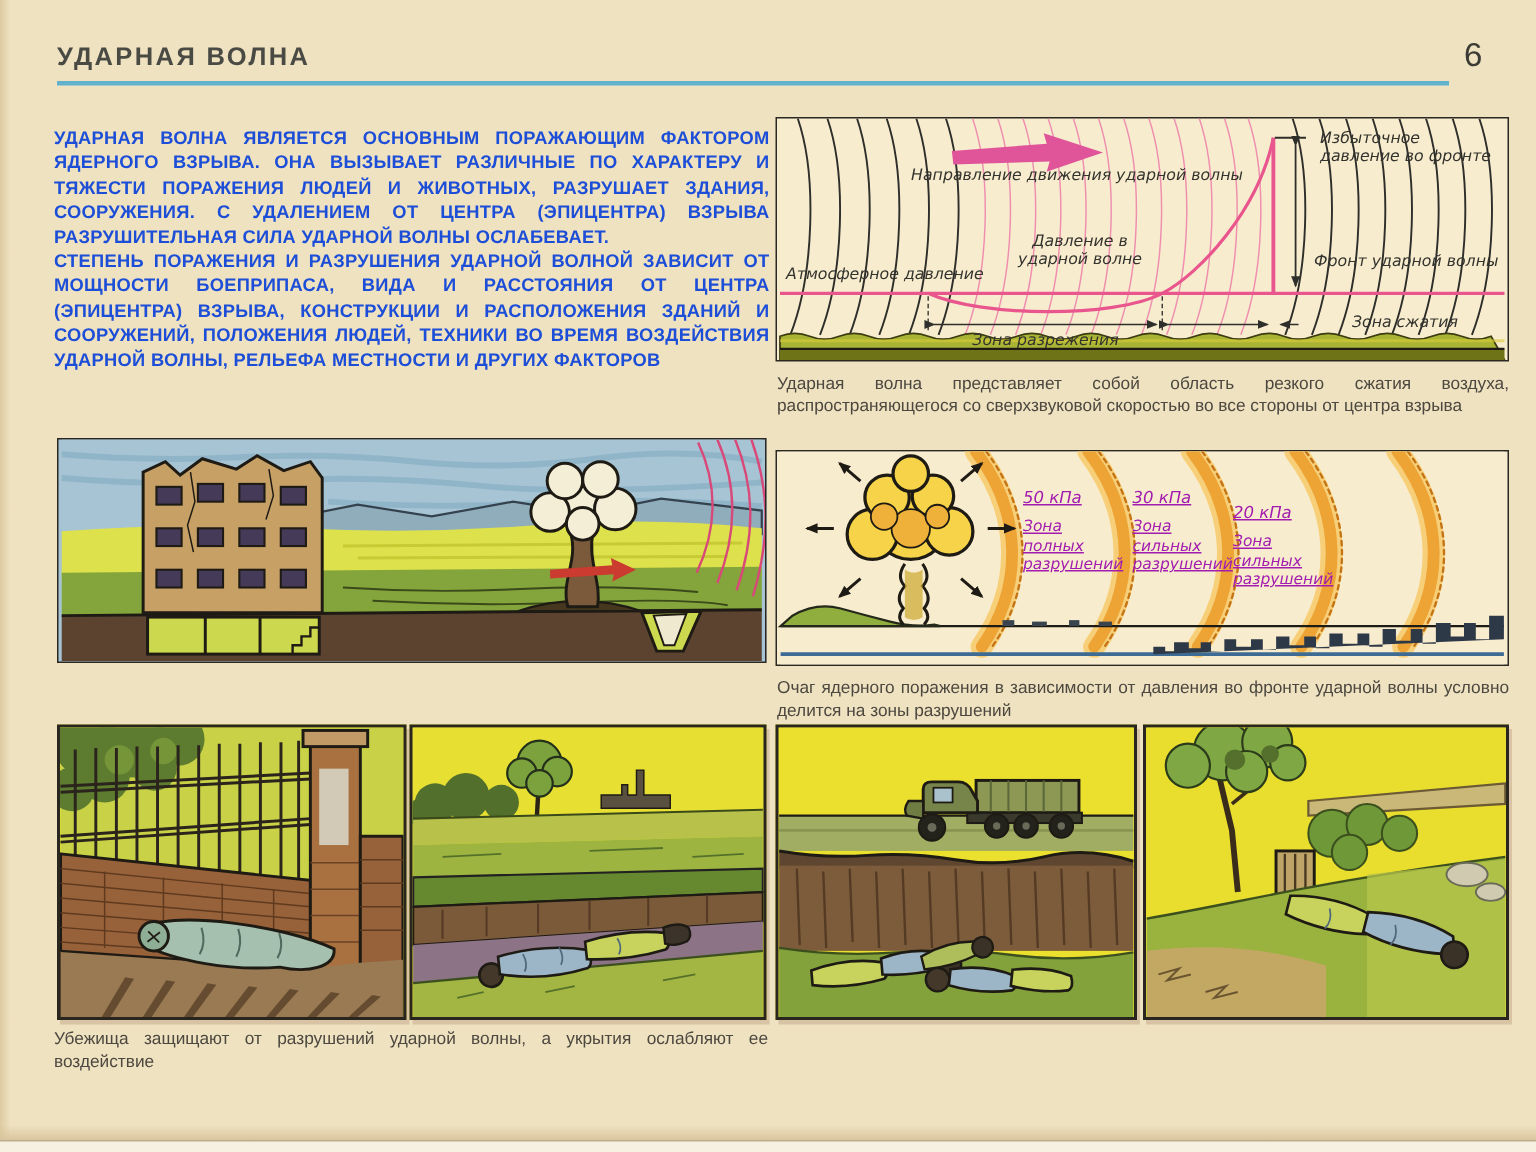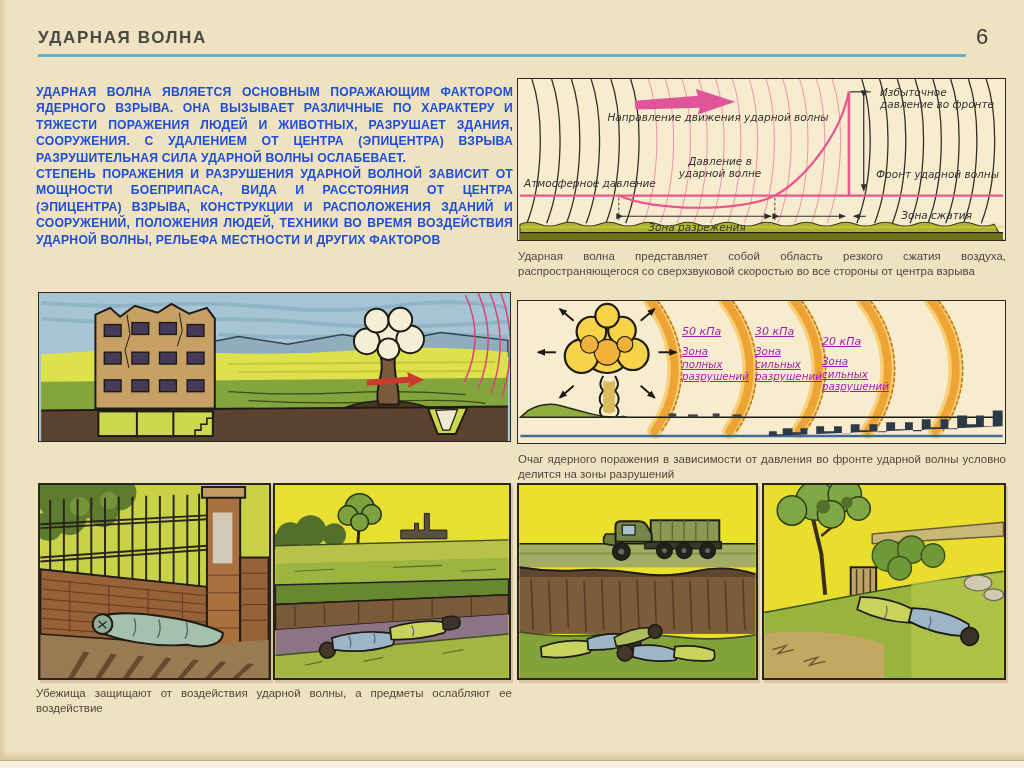--- a/index.html
+++ b/index.html
@@ -552,17 +552,17 @@
 
       <g transform="rotate(14 150 145)">
         <path d="M92 128 q30 -8 58 0 q4 10 -2 13 q-28 6 -56 0 Z" fill="#c7d35c" stroke="#1e1a14" stroke-width="1.8"></path>
         <path d="M146 126 q32 -7 60 2 q4 10 -2 13 q-30 6 -58 -1 Z" fill="#9cb6c8" stroke="#1e1a14" stroke-width="1.8"></path>
         <circle cx="210" cy="140" r="9" fill="#3a3226" stroke="#1e1a14" stroke-width="1.8"></circle>
         <path d="M120 130 q4 8 0 14 M166 130 q4 8 0 14" stroke="#51677a" stroke-width="1.2" fill="none"></path>
       </g>
     </svg>
   </div>
 
-  <div class="caption" style="left:36px;top:686px;width:476px;">Убежища защищают от воздействия ударной волны, а предметы ослабляют ее воздействие</div>
+  <div class="caption" style="left:36px;top:686px;width:476px;">Убежища защищают от разрушений ударной волны, а укрытия ослабляют ее воздействие</div>
 
   <div class="edge-bottom"></div>
   <div class="edge-bottom-white"></div>
 </div>
 
 </body></html>

